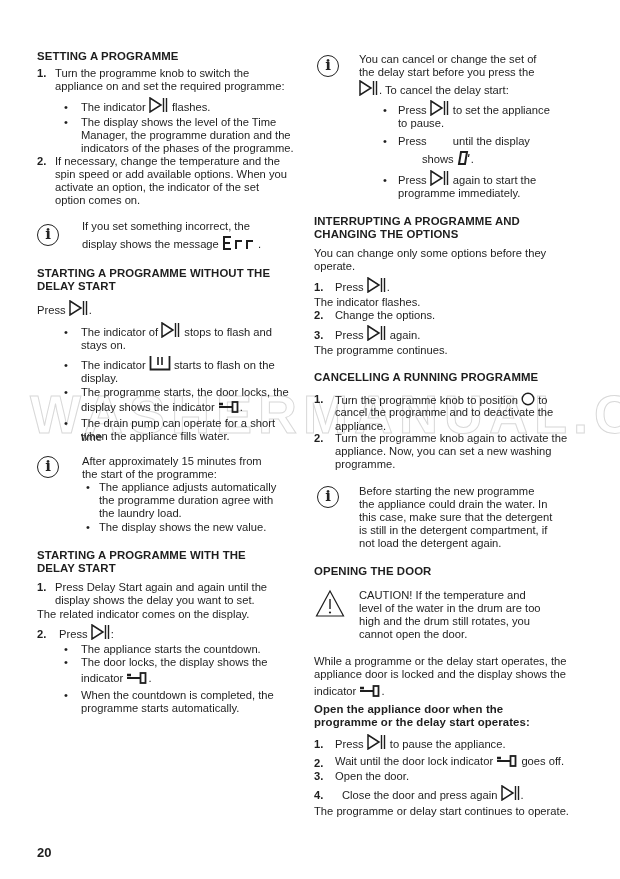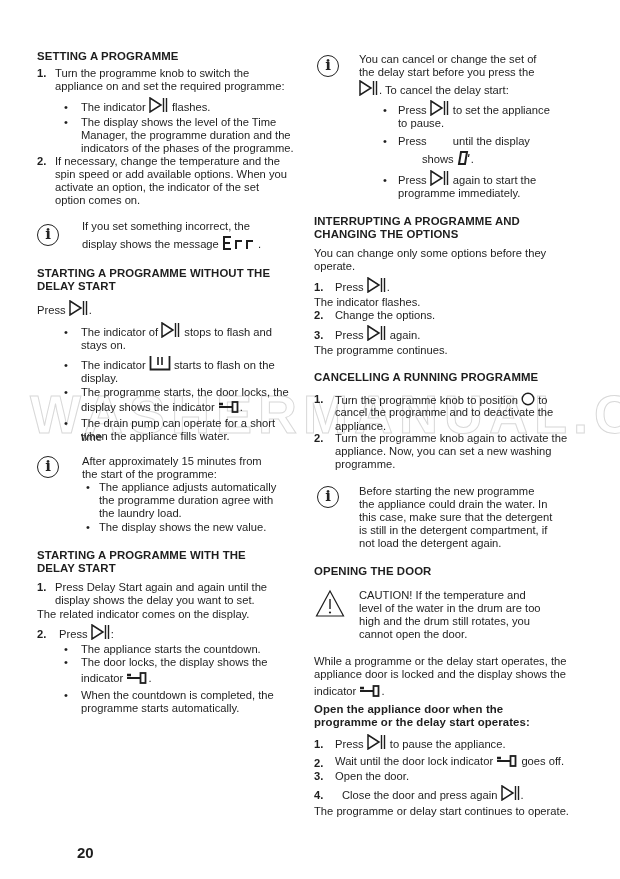--- a/index.html
+++ b/index.html
@@ -11,21 +11,21 @@
   .abs { position:absolute; }
   h2 { font-size:11.4px; font-weight:bold; margin:0; line-height:13.5px; letter-spacing:0.1px; }
   .num { position:absolute; left:0; font-weight:bold; }
   .icon-inline { display:inline-block; vertical-align:-2px; }
   .info-icon { position:absolute; width:22px; height:22px; border:1.5px solid #222; border-radius:50%;
                box-sizing:border-box; text-align:center; font-family:"DejaVu Serif", serif; font-weight:bold;
                font-size:15px; line-height:19px; color:#222; }
   .watermark { position:absolute; left:30px; top:408px; width:560px; text-align:center;
                font-family:"Liberation Sans", sans-serif; font-weight:bold; font-size:54px; letter-spacing:6px;
                color:transparent; -webkit-text-stroke:1px #d4d4d4; opacity:0.9; pointer-events:none; white-space:nowrap; }
-  .pagenum { position:absolute; left:37px; top:846px; font-weight:bold; font-size:15px;margin-left:40px; }
+  .pagenum { position:absolute; left:37px; top:846px; font-weight:bold; font-size:13px; }
   b.caution { font-weight:normal; }
 </style>
 </head>
 <body>
 
 <div class="watermark">WASHERMANUAL.COM</div>
 
 <div class="col left">
 
   <h2 class="abs" style="top:50px;">SETTING A PROGRAMME</h2>

